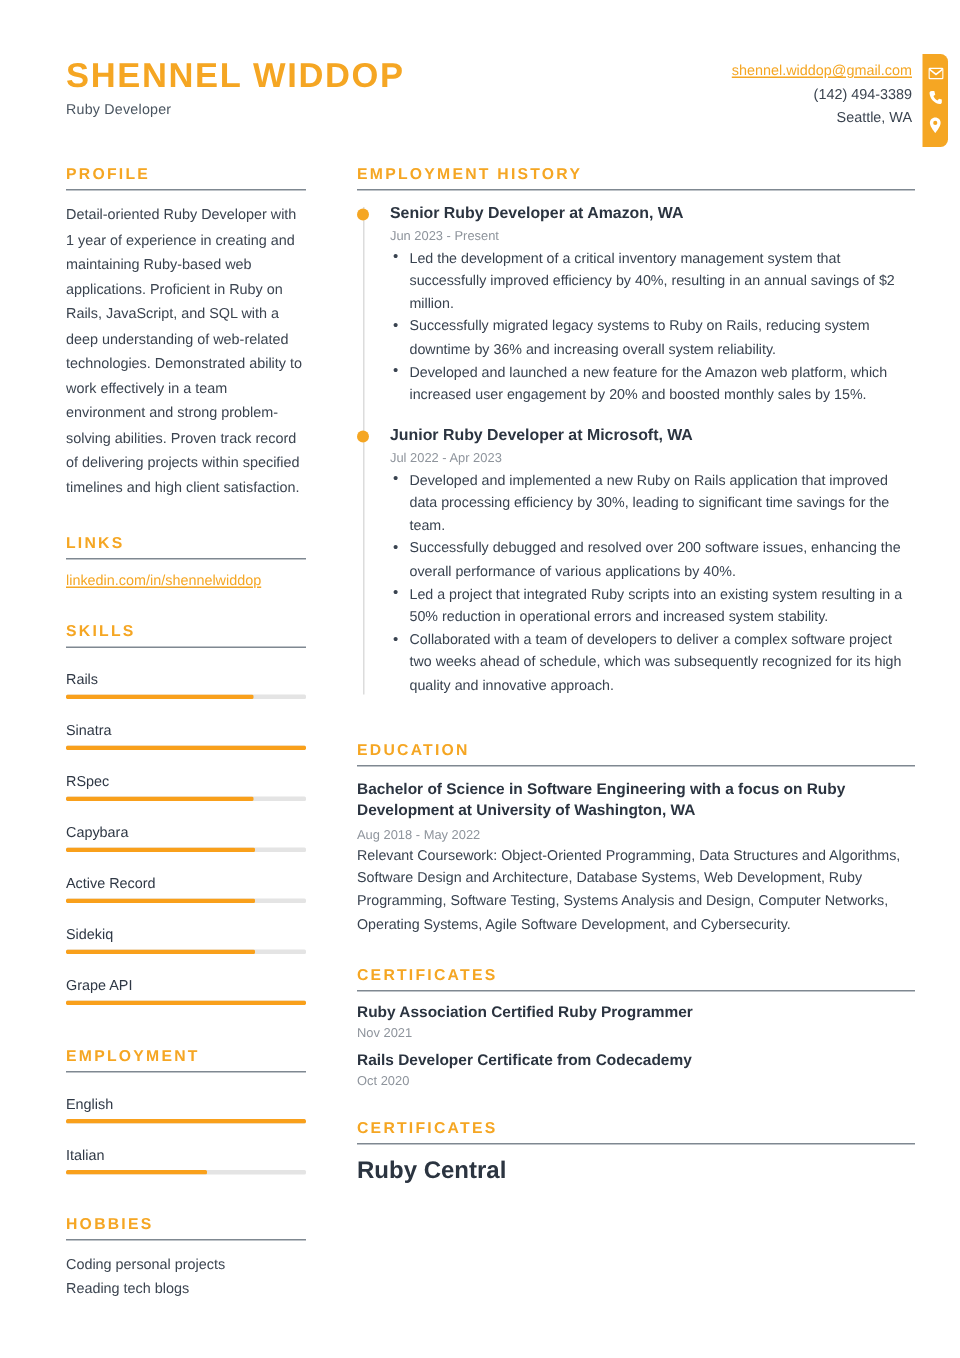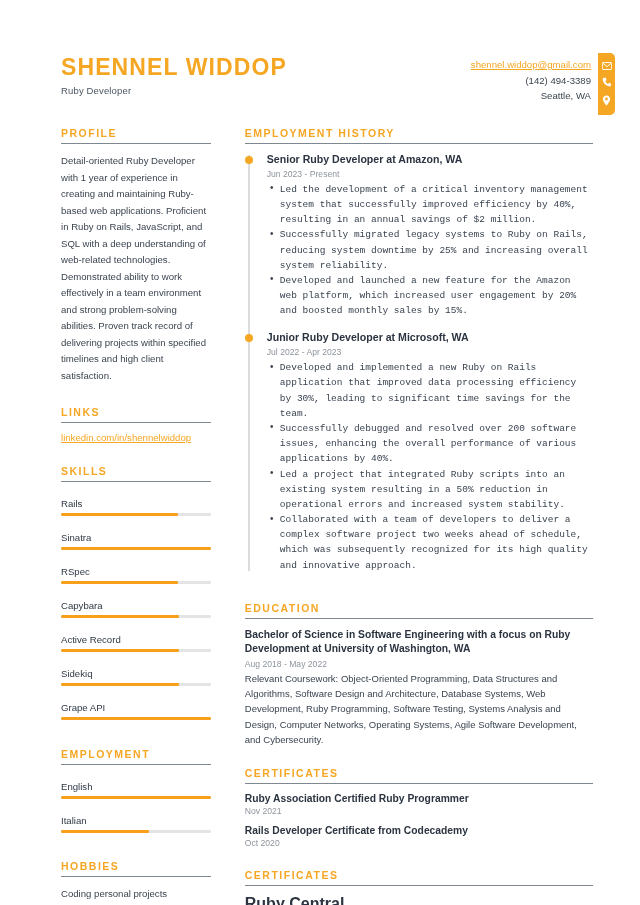--- a/index.html
+++ b/index.html
@@ -10,21 +10,21 @@
     background: #ffffff;
     font-family: "Liberation Sans", sans-serif;
     color: #333a45;
     overflow: hidden;
   }
 
   .page {
     position: relative;
     width: 640px;
     height: 905px;
-    padding: 17px;
+    padding: 0;
   }
 
   
   .header {
     position: relative;
     padding: 36px 0 0 0;
     height: 110px;
   }
   .name-block {
     position: absolute;
@@ -178,21 +178,20 @@
   .job-date {
     font-size: 8.6px;
     color: #8e949c;
     margin-top: 2px;
     margin-bottom: 3px;
   }
   .bullets {
     list-style: none;
     margin: 0;
     padding: 0;
-    font-family: Liberation Mono, monospace;
   }
   .bullets li {
     position: relative;
     padding-left: 13px;
     font-size: 9.5px;
     line-height: 1.6;
     color: #394350;
     margin-bottom: 0px;
   }
   .bullets li::before {
@@ -395,21 +394,21 @@
         <div class="sec-rule"></div>
 
         <div class="timeline">
 
           <div class="job">
             <span class="job-dot"></span>
             <div class="job-heading">Senior Ruby Developer at Amazon, WA</div>
             <div class="job-date">Jun 2023 - Present</div>
             <ul class="bullets">
               <li>Led the development of a critical inventory management system that successfully improved efficiency by 40%, resulting in an annual savings of $2 million.</li>
-              <li>Successfully migrated legacy systems to Ruby on Rails, reducing system downtime by 25% and increasing overall system reliability.</li>
+              <li>Successfully migrated legacy systems to Ruby on Rails, reducing system downtime by 36% and increasing overall system reliability.</li>
               <li>Developed and launched a new feature for the Amazon web platform, which increased user engagement by 20% and boosted monthly sales by 15%.</li>
             </ul>
           </div>
 
           <div class="job">
             <span class="job-dot"></span>
             <div class="job-heading">Junior Ruby Developer at Microsoft, WA</div>
             <div class="job-date">Jul 2022 - Apr 2023</div>
             <ul class="bullets">
               <li>Developed and implemented a new Ruby on Rails application that improved data processing efficiency by 30%, leading to significant time savings for the team.</li>

